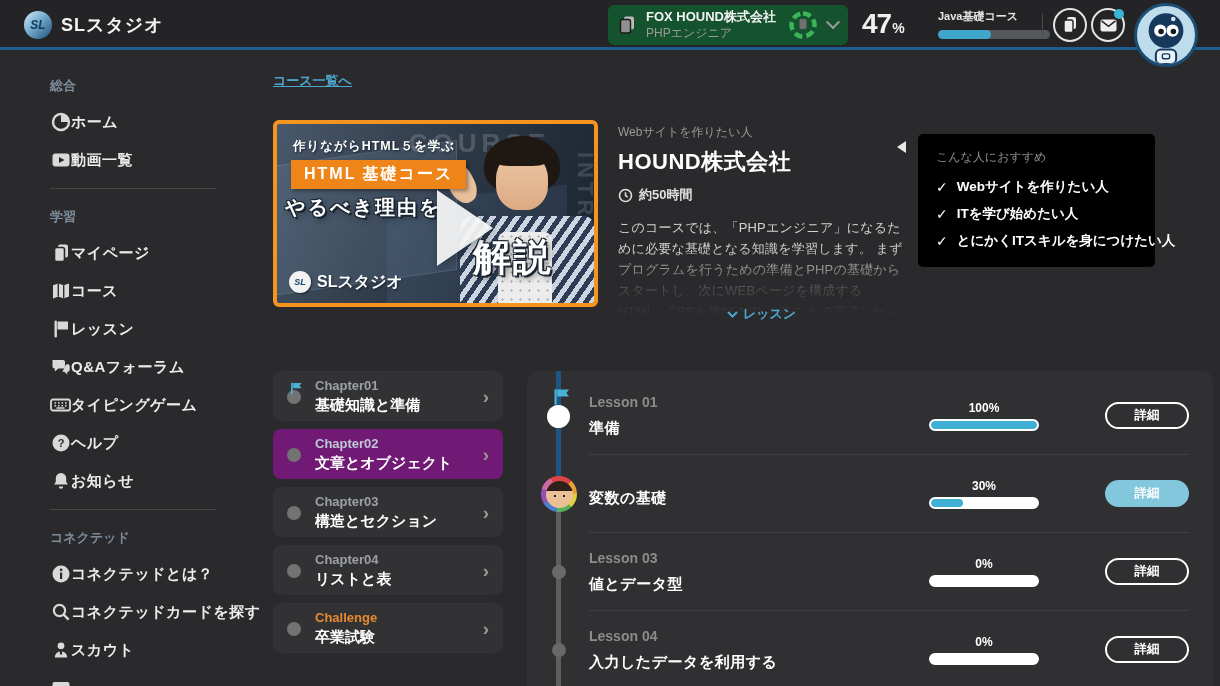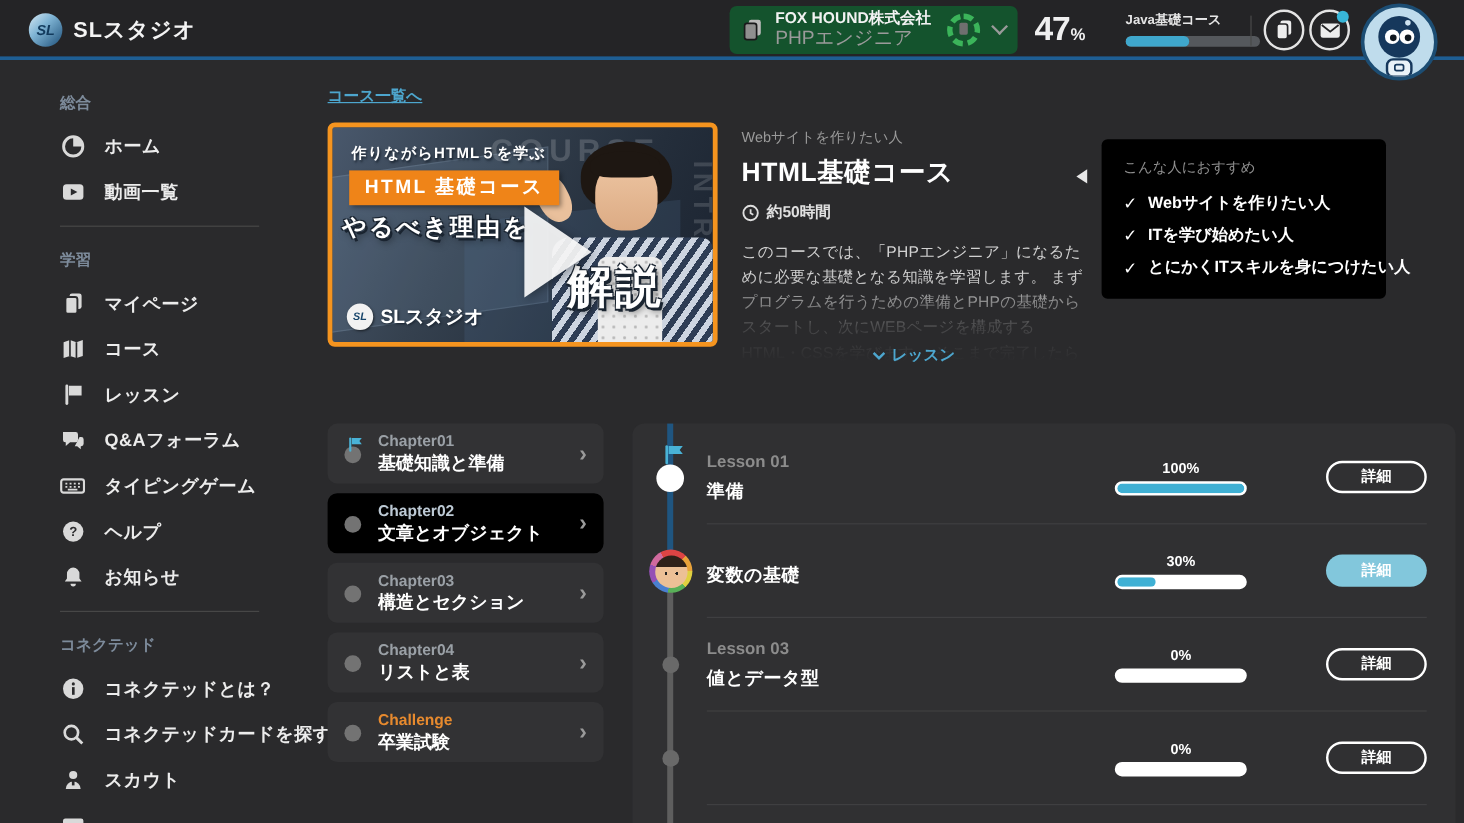--- a/index.html
+++ b/index.html
@@ -15,21 +15,21 @@
     background:linear-gradient(135deg,#d8e9f3 0%,#7fb4d4 40%,#1d4f78 100%);
     display:flex; align-items:center; justify-content:center;
     color:#123a5c; font-weight:800; font-style:italic; font-size:12px; }
   .logo-text { font-size:18px; font-weight:800; letter-spacing:1px; color:#f4f4f4; }
 
   .company-card { position:absolute; left:608px; top:5px; width:240px; height:40px;
     background:#14532d; border-radius:6px; display:flex; align-items:center;
     padding:0 10px; gap:10px; }
   .company-texts { flex:1; line-height:1.25; overflow:hidden; }
   .company-name { font-size:13px; font-weight:800; color:#f2f2f2; white-space:nowrap; }
-  .company-role { font-size:16px; color:#9a9a9a; white-space:nowrap; }
+  .company-role { font-size:12px; color:#9a9a9a; white-space:nowrap; }
   .ring-wrap { position:relative; width:30px; height:30px; }
   .ring-wrap svg { position:absolute; inset:0; }
   .chev-down { width:10px; height:10px; border-right:2px solid #9a9a9a; border-bottom:2px solid #9a9a9a;
     transform:rotate(45deg) translate(-2px,-2px); }
 
   .big-pct { position:absolute; left:862px; top:8px; display:flex; align-items:baseline; }
   .big-pct .num { font-size:28px; font-weight:800; color:#f0f0f0; letter-spacing:-1px; }
   .big-pct .unit { font-size:14px; font-weight:800; color:#f0f0f0; margin-left:1px; }
 
   .hdr-course { position:absolute; left:938px; top:9px; width:112px; }
@@ -43,29 +43,29 @@
   .circle-btn.b1 { left:1053px; } .circle-btn.b2 { left:1091px; }
   .mail-dot { position:absolute; right:-1px; top:-1px; width:10px; height:10px; border-radius:50%; background:#38b6d8; }
 
   .avatar { position:absolute; left:1134px; top:3px; width:64px; height:64px; border-radius:50%;
     background:#bfdcec; border:3px solid #1c4d73; overflow:hidden; z-index:25; }
 
   
   .sidebar { position:absolute; left:0; top:53px; width:240px; bottom:0; padding:0 0 0 50px; }
   .side-label { font-size:13px; font-weight:800; color:#7d8b9b; height:16px; margin:19px 0 10px; }
   .side-label.first { margin-top:24px; }
-  .side-item { height:38px; display:flex; align-items:center; gap:16px; cursor:pointer; }
+  .side-item { height:38px; display:flex; align-items:center; cursor:pointer; }
   .side-item .s-icon { width:21px; height:21px; flex:none; display:flex; align-items:center; justify-content:center; }
   .side-item .s-txt { font-size:15px; font-weight:700; color:#ececec; letter-spacing:.5px; white-space:nowrap; }
   .side-divider { height:1px; background:#474747; margin:9px 24px 0 0; }
 
   
   .main { position:absolute; left:240px; top:53px; right:0; bottom:0; padding:18px 21px 0 33px; }
   .back-link { display:inline-block; font-size:13px; font-weight:700; color:#4da6ce;
-    text-decoration:underline; margin-bottom:13px; cursor:pointer; }
+    text-decoration:underline; margin-bottom:30px; cursor:pointer; }
 
   .hero { display:flex; align-items:flex-start; }
 
   
   .thumb { position:relative; width:325px; height:187px; border:4px solid #f5941f; border-radius:6px;
     overflow:hidden; flex:none; cursor:pointer;
     background:linear-gradient(115deg,#49586c 0%,#35414f 35%,#242e3b 70%,#1b2330 100%); }
   .thumb .panel1 { position:absolute; left:-20px; top:30px; width:200px; height:130px;
     background:rgba(130,160,195,.16); transform:skewY(-8deg); border:1px solid rgba(180,200,220,.15); }
   .thumb .panel2 { position:absolute; left:110px; top:70px; width:180px; height:110px;
@@ -122,21 +122,21 @@
   .reco-item { display:flex; align-items:center; gap:9px; margin-top:9px; }
   .reco-item .chk { color:#fff; font-size:14px; font-weight:800; }
   .reco-item .r-txt { font-size:13.5px; font-weight:800; color:#fff; white-space:nowrap; }
 
   
   .body-row { display:flex; margin-top:48px; align-items:flex-start; }
 
   .chapters { width:230px; flex:none; }
   .ch-card { height:50px; background:#323234; border-radius:8px; margin-bottom:8px;
     display:flex; align-items:center; padding:0 14px; cursor:pointer; }
-  .ch-card.selected { background:#000000; }
+  .ch-card.selected { background:#701a75; }
   .ch-ic { position:relative; width:16px; height:16px; flex:none; }
   .ch-dot { position:absolute; left:0; bottom:0; width:14px; height:14px; border-radius:50%; background:#737373; }
   .ch-flag { position:absolute; left:3px; top:-6px; }
   .ch-txt { margin-left:12px; line-height:1.3; overflow:hidden; }
   .ch-label { font-size:13px; font-weight:800; color:#9aa0a6; }
   .ch-card.selected .ch-label { color:#bcc9d4; }
   .ch-label.challenge { color:#e78a2e; }
   .ch-title { font-size:15px; font-weight:800; color:#fff; white-space:nowrap; }
   .ch-chev { margin-left:auto; color:#9a9a9a; font-size:19px; font-weight:700; line-height:1; }
 
@@ -399,21 +399,21 @@
       <div class="t-head2">解説</div>
       <div class="play-tri"></div>
       <div class="t-logo">
         <div class="t-logo-mark">SL</div>
         <div class="t-logo-txt">SLスタジオ</div>
       </div>
     </div>
 
     <div class="info">
       <div class="audience">Webサイトを作りたい人</div>
-      <h1 class="course-title">HTML基礎コース</h1>
+      <h1 class="course-title">HOUND株式会社</h1>
       <div class="duration">
         <svg width="15" height="15" viewBox="0 0 16 16">
             <circle cx="8" cy="8" r="6.4" fill="none" stroke="#dedede" stroke-width="1.7"></circle>
             <path d="M8 4.6 V8.2 L10.4 9.6" stroke="#dedede" stroke-width="1.6" fill="none"></path>
           </svg>
         <span class="d-txt">約50時間</span>
       </div>
       <div class="desc-wrap">
         <p class="desc">このコースでは、「PHPエンジニア」になるために必要な基礎となる知識を学習します。 まずプログラムを行うための準備とPHPの基礎からスタートし、次にWEBページを構成するHTML・CSSを学びます。 そこまで完了したら最後にデータベースの使い方について学び、コース完了です！ PHPとはWebアプリケーショ</p>
       </div>
@@ -556,20 +556,24 @@
             </div>
             <div class="l-prog">
                <div class="l-pct">0%</div>
                <div class="l-bar">
                 <div class="l-fill" style="width:0%"></div>
               </div>
              </div>
              <div class="l-btn outline">詳細</div>
           </div>
           <div class="l-row">
+            <div class="l-info">
+              <div class="l-label">Lesson 04</div>
+              <div class="l-title">入力したデータを利用する</div>
+            </div>
             <div class="l-prog">
                <div class="l-pct">0%</div>
                <div class="l-bar">
                 <div class="l-fill" style="width:0%"></div>
               </div>
              </div>
              <div class="l-btn outline">詳細</div>
           </div>
           <div class="l-row last"></div>
         </div>

